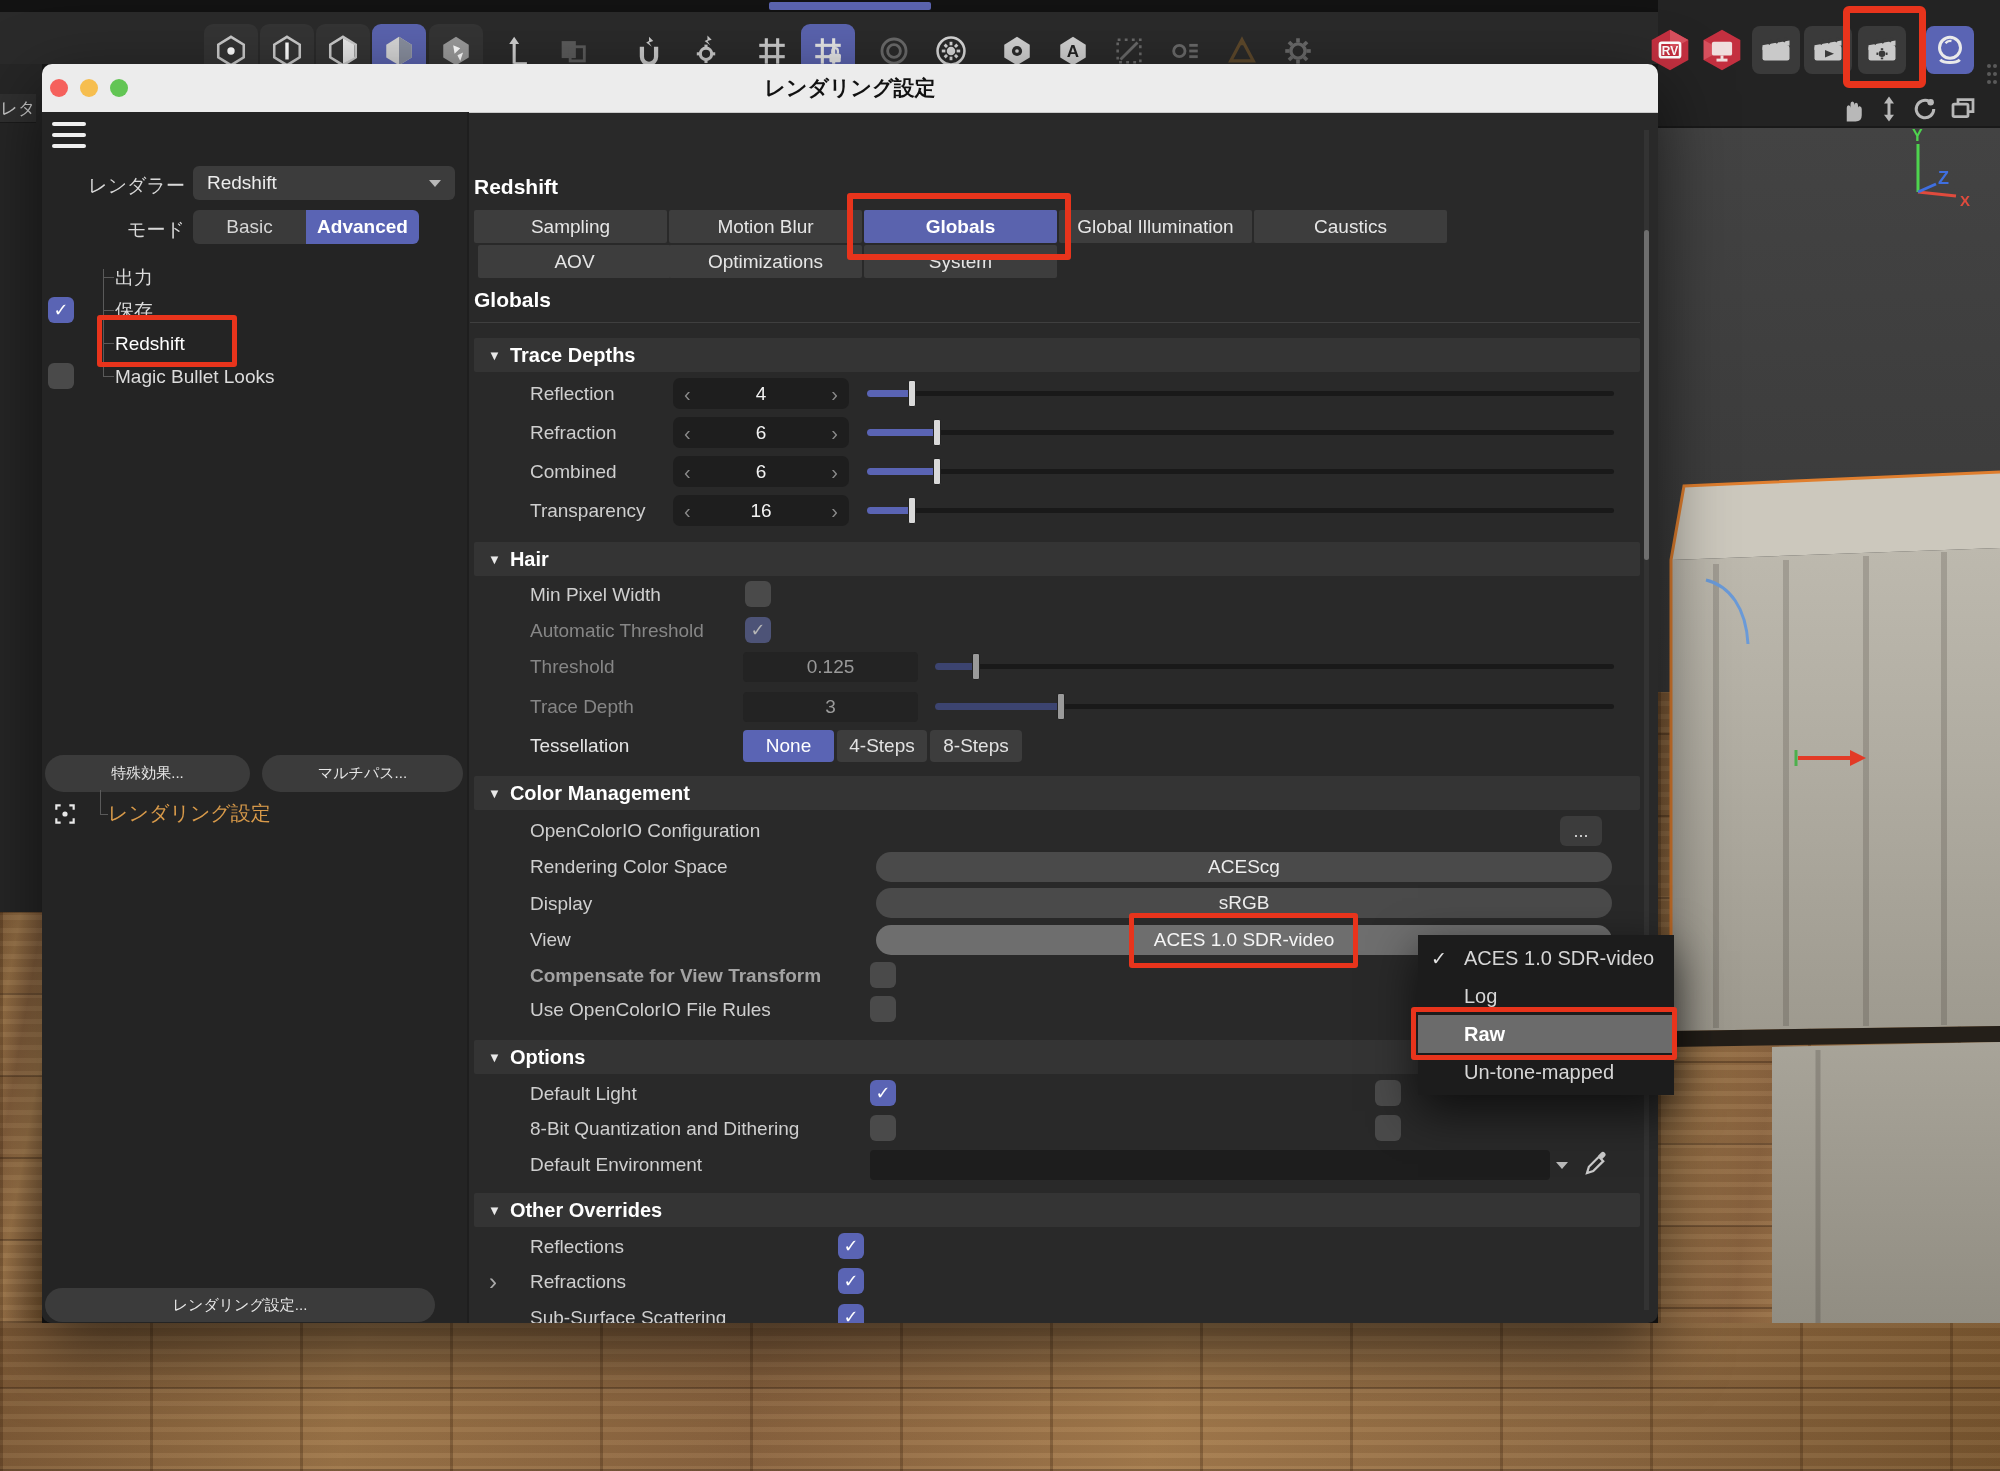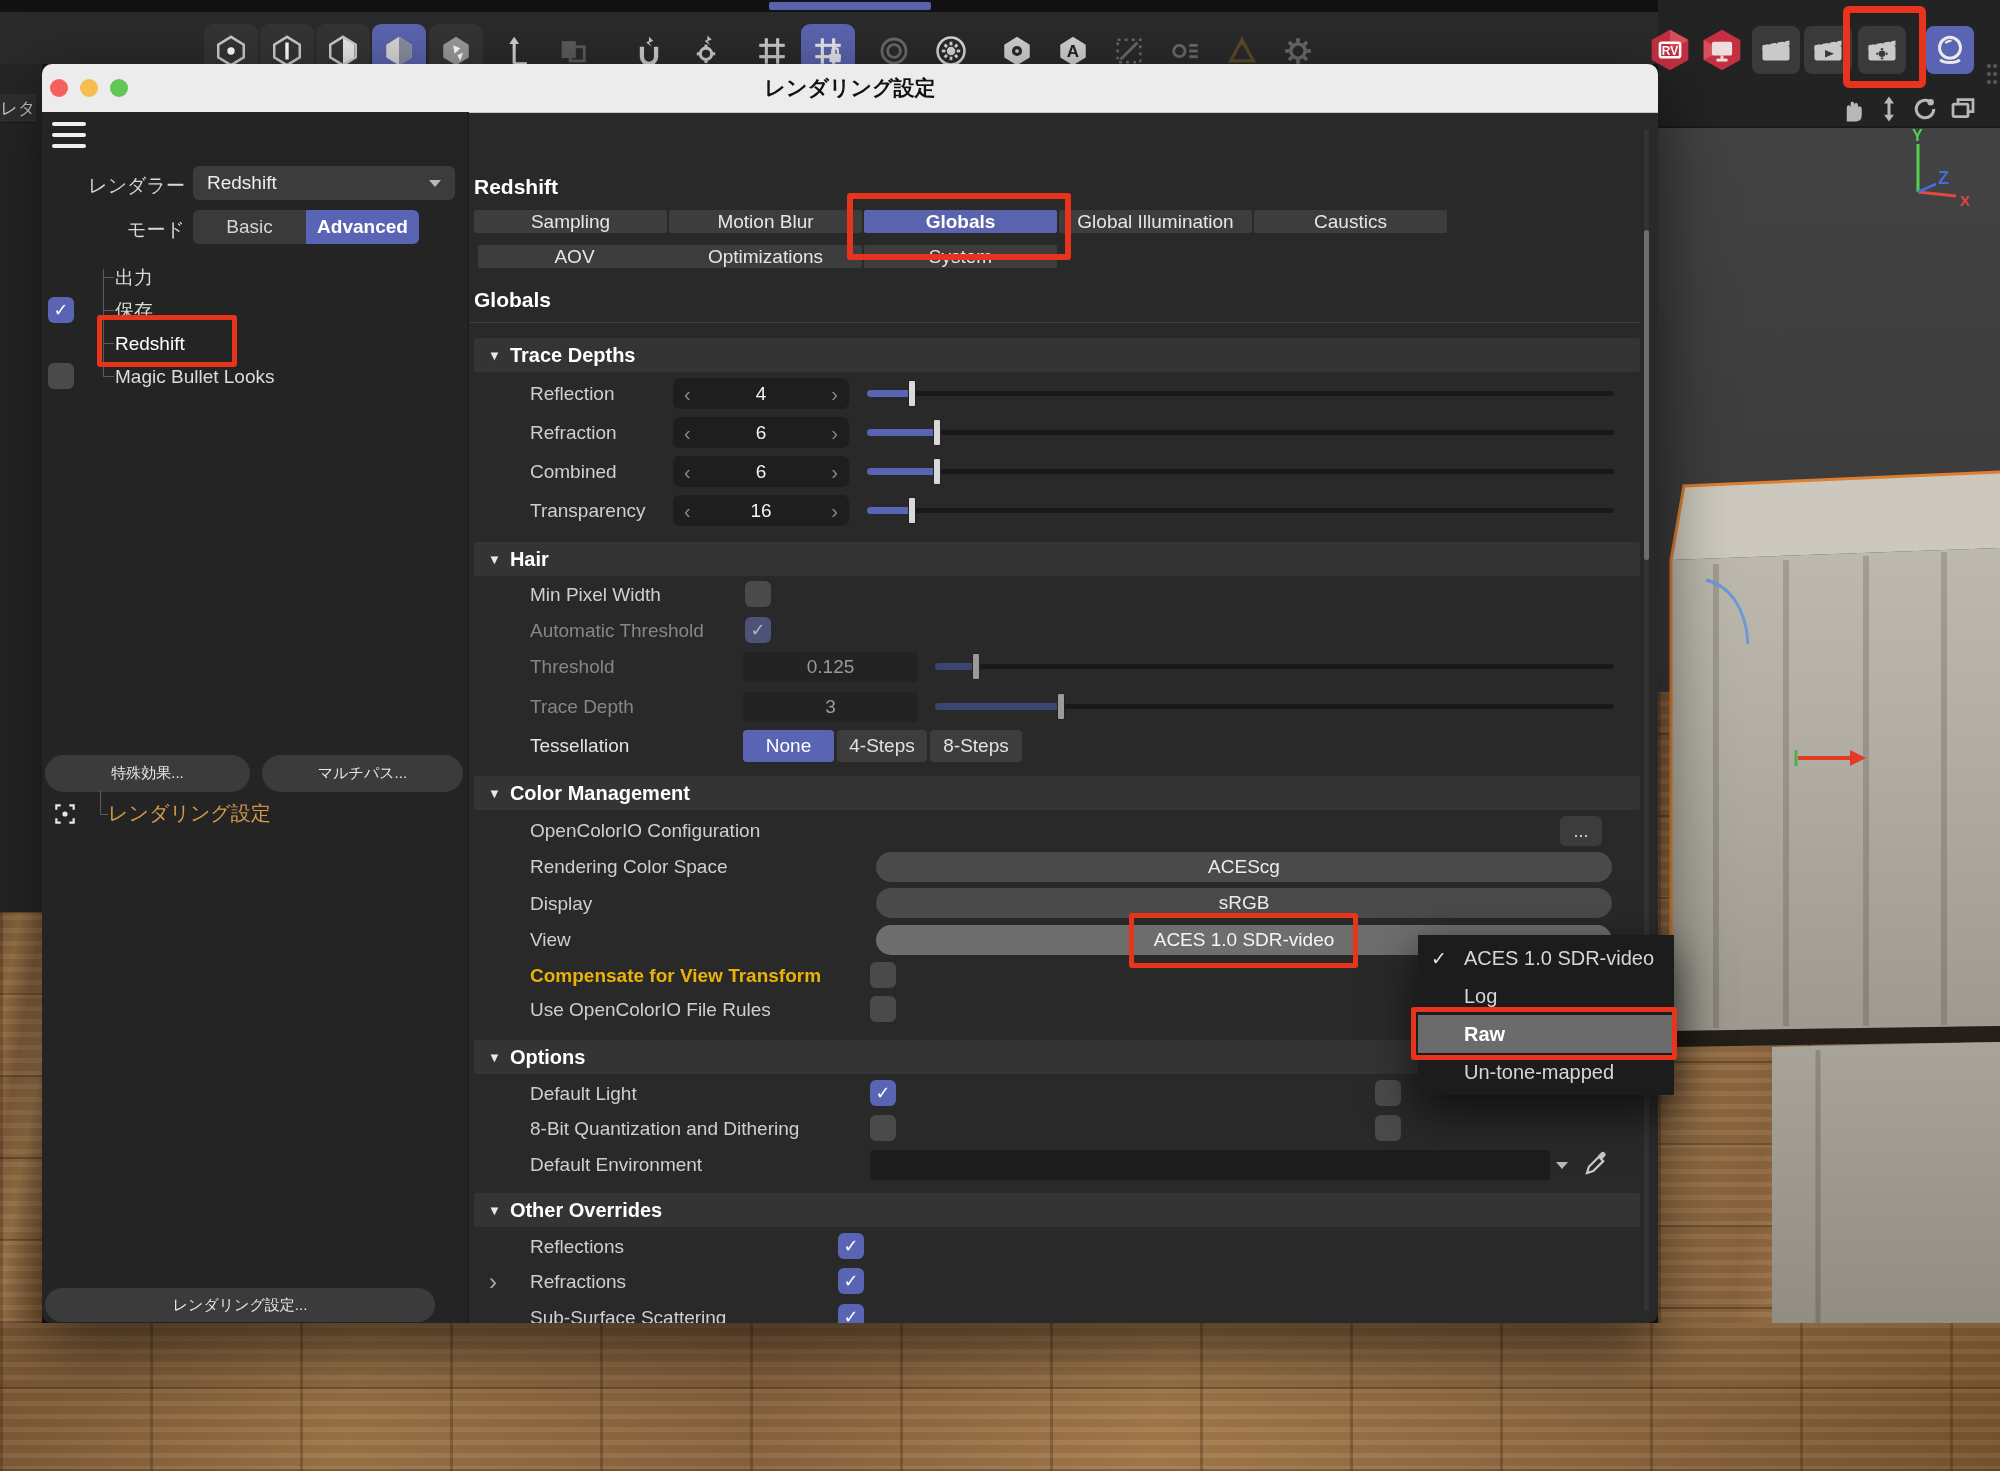--- a/index.html
+++ b/index.html
@@ -47,29 +47,29 @@
   .tline{position:absolute;background:#5a5a5a;}
   .cb{width:26px;height:26px;border-radius:6px;background:#4a4a4a;display:flex;align-items:center;justify-content:center;position:absolute;}
   .cb.on{background:#5a64b4;}
   .cb.on.dimcb{background:#4d5377;}
   .cb .tick{color:#fff;font-size:18px;font-weight:bold;line-height:1;}
   .cb.dimcb .tick{color:#b5b5b5;}
   .pillbtn{position:absolute;background:#3b3b3b;border-radius:19px;color:#e8e8e8;font-size:15px;display:flex;align-items:center;justify-content:center;white-space:nowrap;}
   #settings-item{position:absolute;left:66px;top:736px;color:#d89a4a;font-size:20px;white-space:nowrap;}
   
   .heading{position:absolute;color:#fff;font-weight:bold;font-size:21px;white-space:nowrap;}
-  .tab{position:absolute;height:23px;width:193px;background:#3d3d3d;color:#e6e6e6;font-size:19px;display:flex;align-items:center;justify-content:center;border-radius:2px;}
+  .tab{position:absolute;height:33px;width:193px;background:#3d3d3d;color:#e6e6e6;font-size:19px;display:flex;align-items:center;justify-content:center;border-radius:2px;}
   .tab.sel{background:#5a63ae;color:#fff;font-weight:600;}
   #content-hr{position:absolute;left:428px;top:258px;width:1170px;height:1px;background:#3f3f3f;}
   .secbar{position:absolute;left:432px;width:1166px;height:34px;background:#343434;border-radius:2px;display:flex;align-items:center;gap:9px;padding-left:14px;box-sizing:border-box;}
   .secbar .disc{color:#e8e8e8;font-size:13px;}
   .secbar .sectitle{color:#fff;font-weight:bold;font-size:20px;white-space:nowrap;}
   .lbl{position:absolute;left:488px;height:37px;display:flex;align-items:center;color:#cfcfcf;font-size:19px;white-space:nowrap;}
   .lbl.dim{color:#868686;}
-  .lbl.boldw{color:#eab308;font-weight:700;}
+  .lbl.boldw{color:#a3a3a3;font-weight:700;}
   .spinner{position:absolute;left:631px;width:176px;height:31px;background:#1e1e1e;border-radius:7px;display:flex;align-items:center;justify-content:space-between;padding:0 11px;box-sizing:border-box;}
   .spinner .arr{color:#8a8a8a;font-size:20px;line-height:1;}
   .spinner .val{color:#f2f2f2;font-size:19px;}
   .slider{position:absolute;height:31px;}
   .slider .track{position:absolute;left:0;right:0;top:13px;height:5px;background:#191919;border-radius:3px;}
   .slider .fill{position:absolute;left:0;top:12px;height:7px;background:#5a64b4;border-radius:4px;}
   .slider.dim .fill{background:#3c4470;}
   .slider .handle{position:absolute;top:2px;width:8px;height:27px;background:#d9d9d9;border:1px solid #222;border-radius:2px;box-sizing:border-box;}
   .slider.dim .handle{background:#9a9a9a;}
   .valbox{position:absolute;left:701px;width:175px;height:30px;background:#232323;border-radius:4px;color:#9a9a9a;font-size:19px;display:flex;align-items:center;justify-content:center;}

